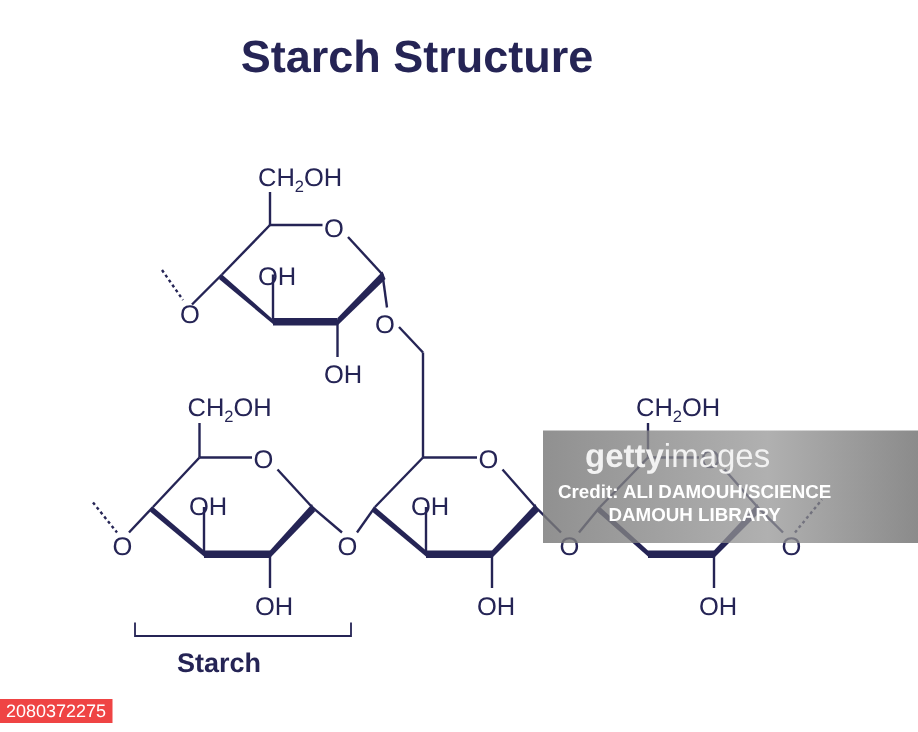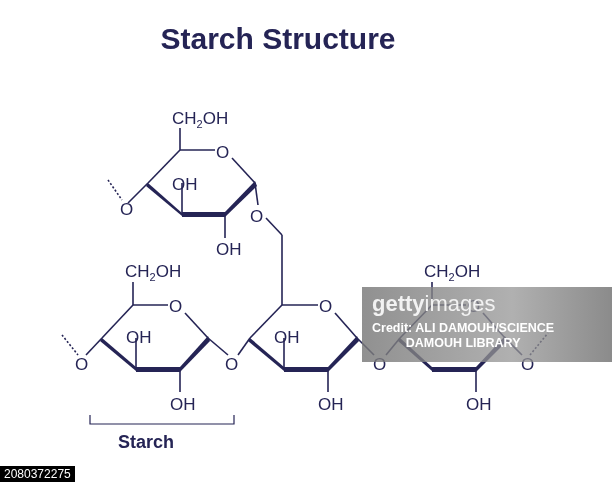--- a/index.html
+++ b/index.html
@@ -3,24 +3,24 @@
 <meta charset="utf-8">
 <style>
   html,body{margin:0;padding:0;background:#fff;}
   body{width:612px;height:488px;position:relative;overflow:hidden;font-family:"Liberation Sans",sans-serif;}
   .title{position:absolute;left:0;top:22px;width:556px;text-align:center;font-weight:bold;font-size:30px;color:#252455;}
   svg{position:absolute;left:0;top:0;}
   .lbl{font-family:"Liberation Sans",sans-serif;font-size:17px;fill:#252455;}
   .sub{font-size:11px;}
   .glucose{position:absolute;left:118px;top:432px;font-weight:bold;font-size:18px;color:#252455;}
   .wm{position:absolute;left:362px;top:287px;width:250px;height:75px;background:linear-gradient(90deg,rgba(120,120,120,0.82),rgba(150,150,150,0.75) 60%,rgba(110,110,110,0.8));}
-  .wm-logo{position:absolute;left:10px;top:4px;font-size:22px;color:#f2f2f2;}
+  .wm-logo{position:absolute;left:28px;top:4px;font-size:22px;color:#f2f2f2;}
   .wm-logo b{font-weight:bold;}
   .wm-credit{position:absolute;left:10px;top:34px;font-size:12.5px;font-weight:bold;color:#fff;line-height:15px;text-align:center;}
-  .imgid{position:absolute;left:0;top:466px;background:#000000;color:#fff;font-size:12px;padding:1px 4px;}
+  .imgid{position:absolute;left:0;top:466px;background:#ef4444;color:#fff;font-size:12px;padding:1px 4px;}
 </style>
 </head>
 <body>
 
 <div class="title">Starch Structure</div>
 
 <svg width="612" height="488" viewBox="0 0 612 488">
   <g stroke="#252455" fill="none" stroke-width="1.6">
 
     <line x1="180" y1="128" x2="180" y2="150"></line>

